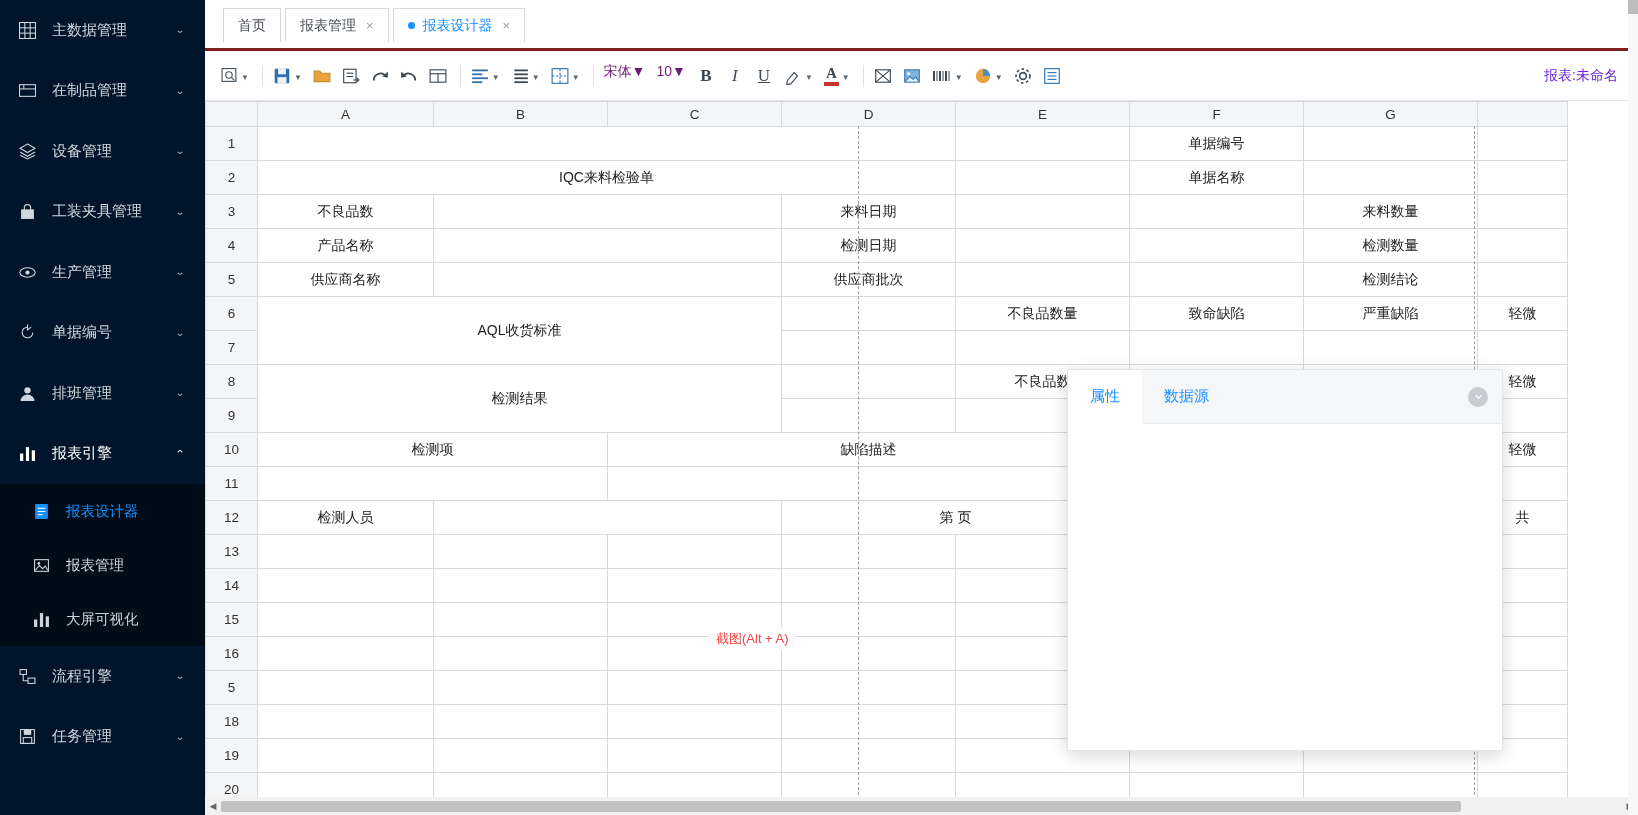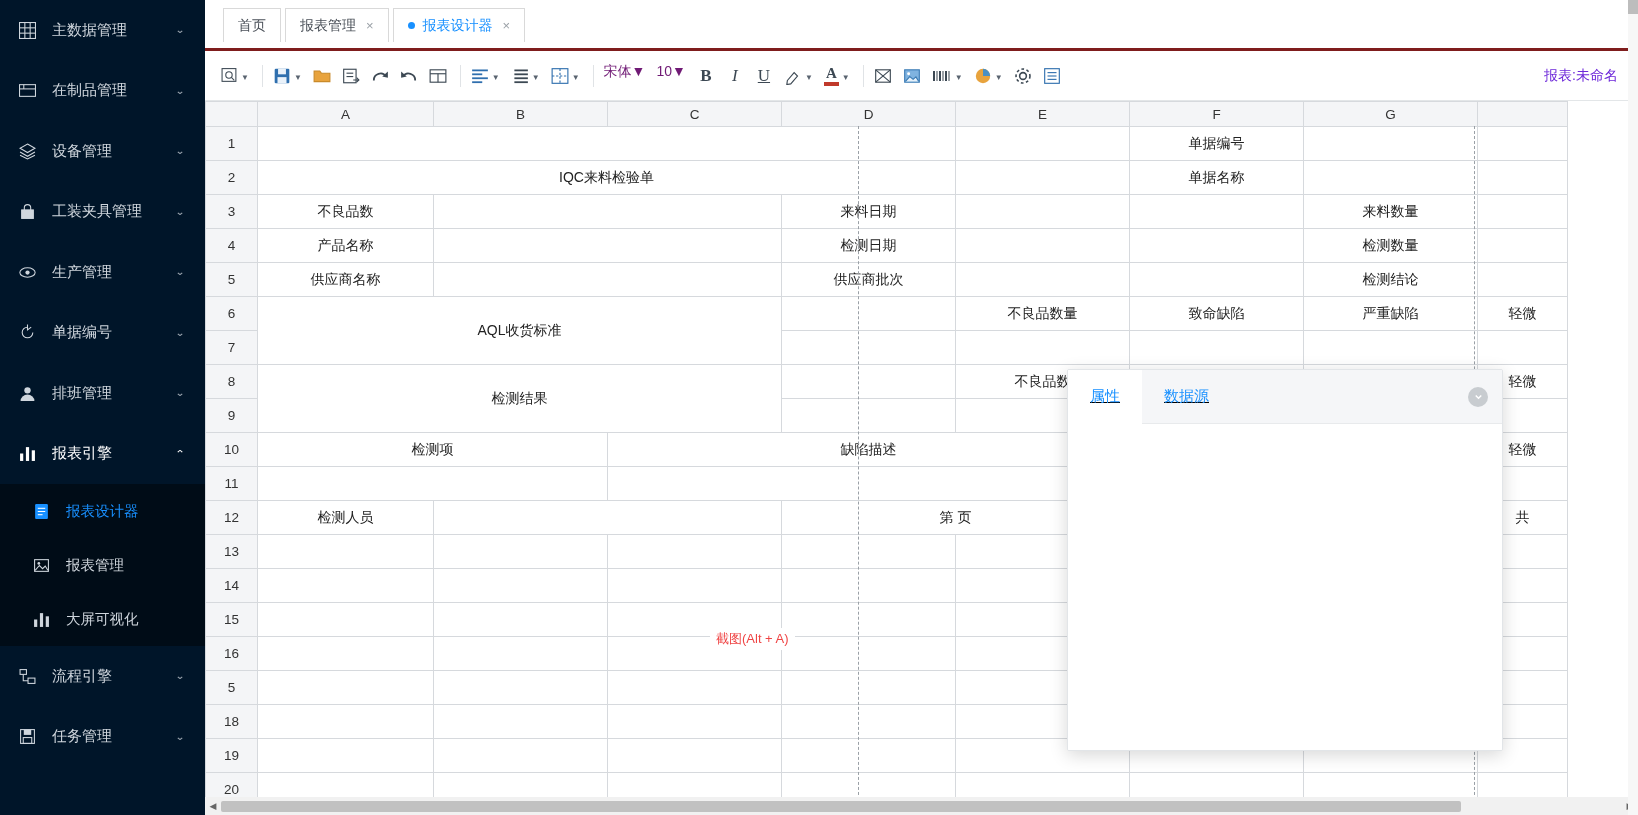--- a/index.html
+++ b/index.html
@@ -268,21 +268,20 @@
     border-radius: 2px;
     overflow: hidden;
   }
   .panel-head {
     height: 54px;
     background: #f5f6f8;
     display: flex;
     align-items: center;
     position: relative;
     border-bottom: 1px solid #e8eaec;
-    text-decoration: underline;
   }
   .panel-tab {
     height: 54px;
     display: flex; align-items: center;
     padding: 0 22px;
     font-size: 15px;
     color: #4a5058;
     cursor: pointer;
   }
   .panel-tab.active {

